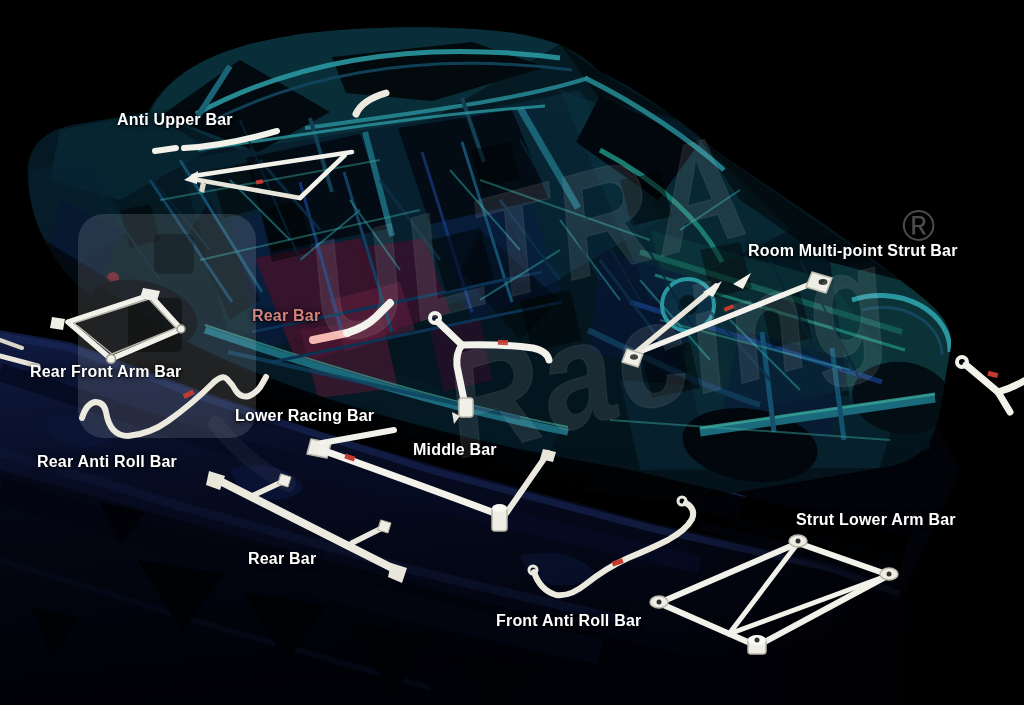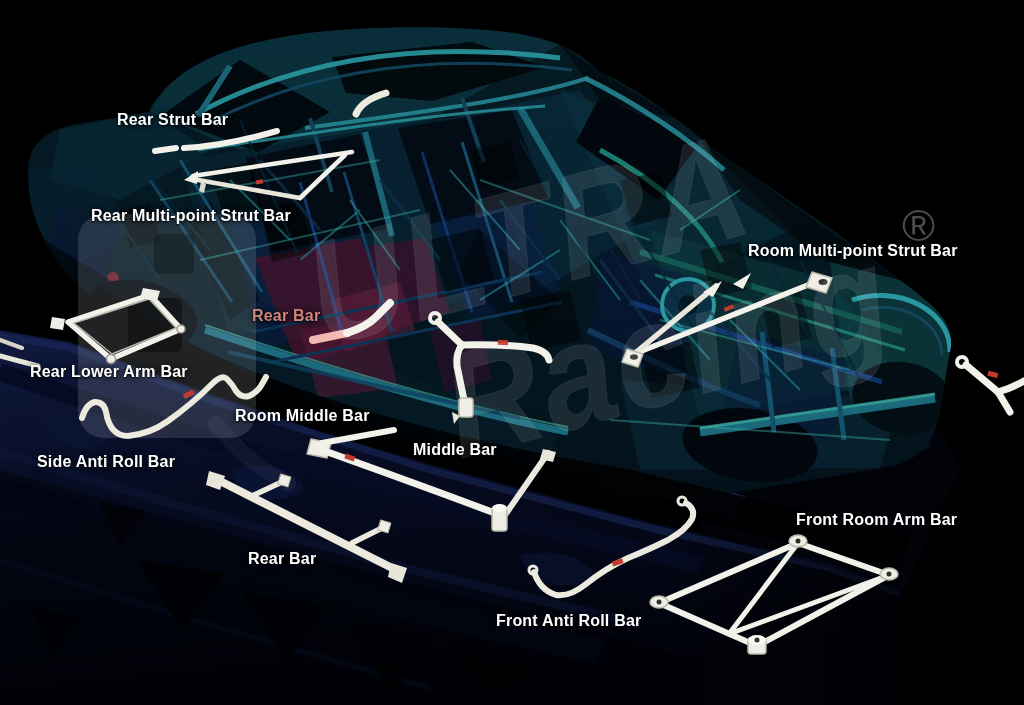--- a/index.html
+++ b/index.html
@@ -333,25 +333,24 @@
       <ellipse cx="757" cy="640" rx="9" ry="5" fill="#fbfbf6"></ellipse>
       <circle cx="757" cy="640" r="2.5" fill="#30302a"></circle>
     </g>
   </g>
 </svg>
 
 <div class="wm" style="left:292px;top:226px;transform:rotate(-15deg) scaleX(0.88);">ULTRA</div>
 <div class="wm" style="left:428px;top:338px;transform:rotate(-15deg) scaleX(0.88);">Racing</div>
 <div class="regmark">®</div>
 
-<div class="label" style="left:117px;top:111px;">Rear Strut Bar</div>
-<div class="label" style="left:91px;top:207px;">Rear Multi-point Strut Bar</div>
+<div class="label" style="left:117px;top:111px;">Anti Upper Bar</div>
 <div class="label" style="left:748px;top:242px;">Room Multi-point Strut Bar</div>
 <div class="label room" style="left:252px;top:307px;">Rear Bar</div>
-<div class="label" style="left:30px;top:363px;">Rear Lower Arm Bar</div>
-<div class="label" style="left:235px;top:407px;">Room Middle Bar</div>
+<div class="label" style="left:30px;top:363px;">Rear Front Arm Bar</div>
+<div class="label" style="left:235px;top:407px;">Lower Racing Bar</div>
 <div class="label" style="left:413px;top:441px;">Middle Bar</div>
-<div class="label" style="left:37px;top:453px;">Side Anti Roll Bar</div>
+<div class="label" style="left:37px;top:453px;">Rear Anti Roll Bar</div>
 <div class="label" style="left:248px;top:550px;">Rear Bar</div>
 <div class="label" style="left:464px;top:612px;margin-left:32px;">Front Anti Roll Bar</div>
-<div class="label" style="left:796px;top:511px;">Front Room Arm Bar</div>
+<div class="label" style="left:796px;top:511px;">Strut Lower Arm Bar</div>
 
 </div>
 
 </body></html>

